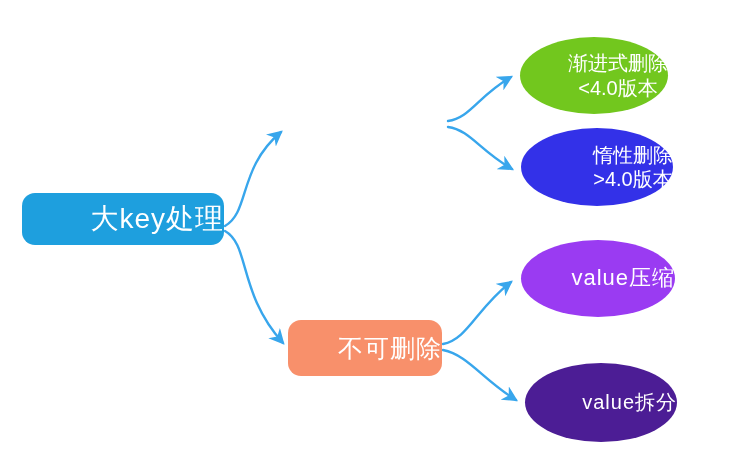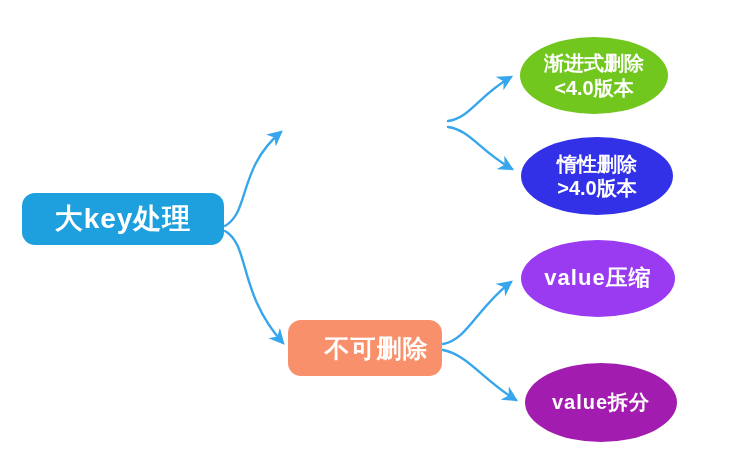--- a/index.html
+++ b/index.html
@@ -20,24 +20,24 @@
     left: 0;
     top: 0;
     width: 738px;
     height: 467px;
     pointer-events: none;
   }
   .node {
     position: absolute;
     display: flex;
     align-items: center;
-    justify-content: center;
+    justify-content: flex-end;
     text-align: center;
     color: #ffffff;
-    font-weight: bold;
+    font-weight: normal;
     box-sizing: border-box;
     cursor: default;
   }
   .node .label-line {
     display: block;
     line-height: 1.22;
   }
   .rect-node {
     border-radius: 13px;
   }
@@ -61,21 +61,21 @@
     width: 154px; height: 56px;
     font-size: 25px;
     letter-spacing: 1px;
   }
   .leaf-progressive {
     left: 520px; top: 37px;
     width: 148px; height: 77px;
     font-size: 20px;
   }
   .leaf-lazy {
-    left: 521px; top: 137px;
+    left: 521px; top: 128px;
     width: 152px; height: 78px;
     font-size: 20px;
   }
   .leaf-compress {
     left: 521px; top: 240px;
     width: 154px; height: 77px;
     font-size: 22px;
     letter-spacing: 1px;
   }
   .leaf-split {
@@ -131,17 +131,17 @@
     <span>
       <span class="label-line">惰性删除</span>
       <span class="label-line">&gt;4.0版本</span>
     </span>
   </div>
 
   <div class="node ellipse-node leaf-compress" style="background: rgb(154, 59, 242);">
     <span class="label-line">value压缩</span>
   </div>
 
-  <div class="node ellipse-node leaf-split" style="background: #a21caf;">
+  <div class="node ellipse-node leaf-split" style="background: #4c1d95;">
     <span class="label-line">value拆分</span>
   </div>
 
 </div>
 
 </body></html>

